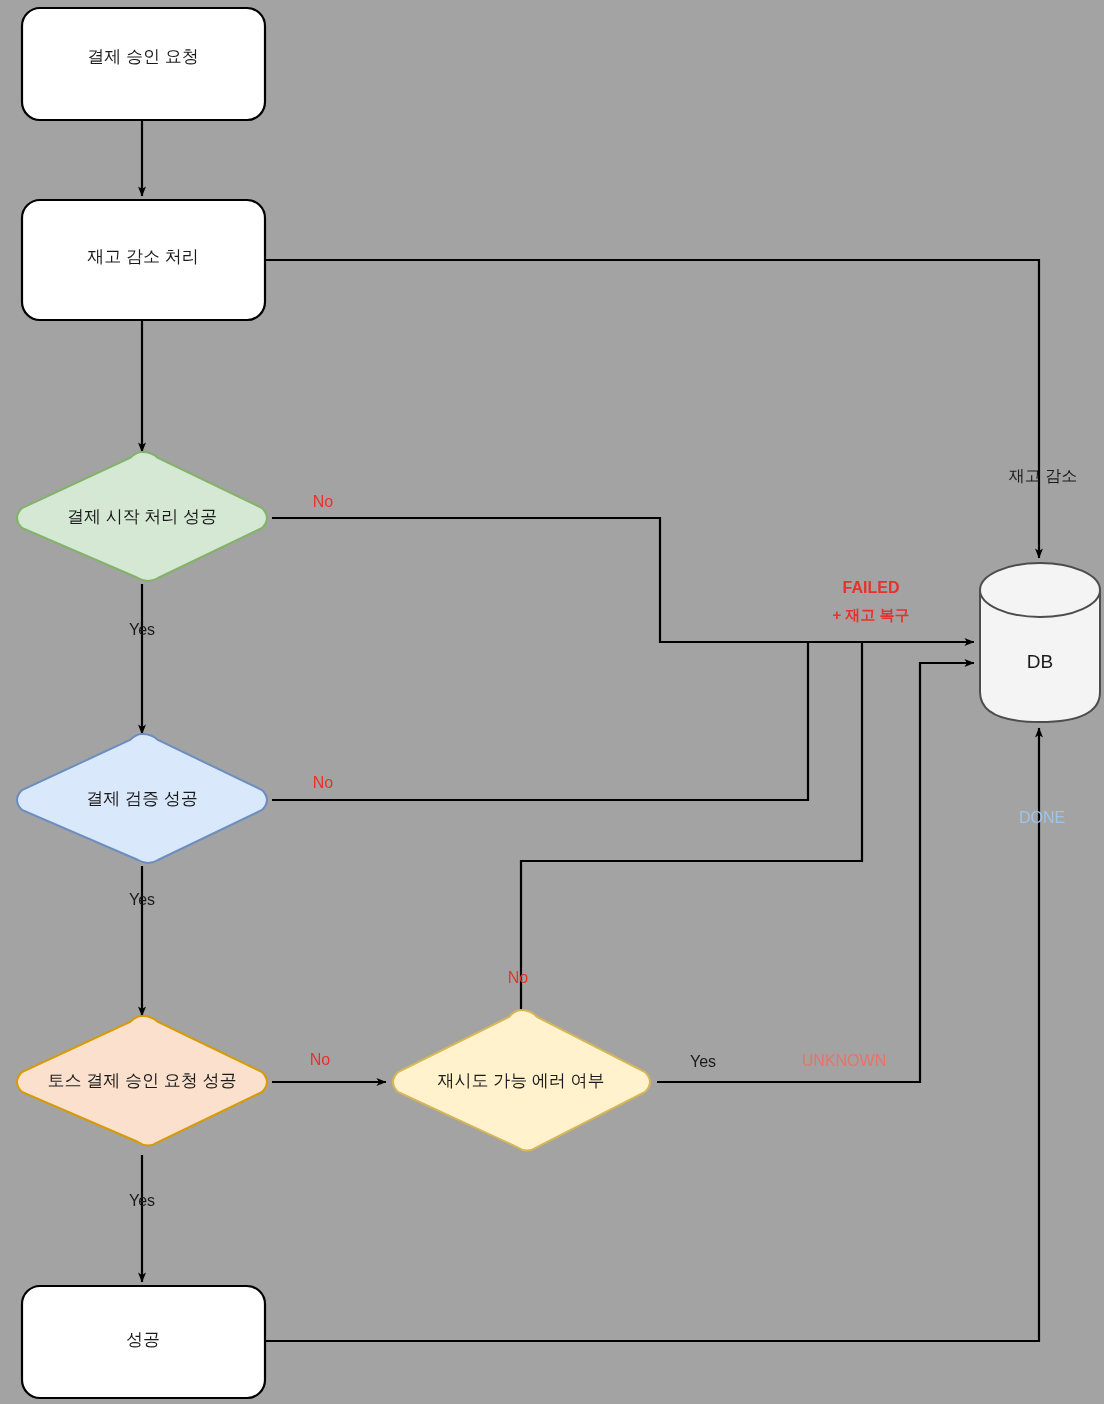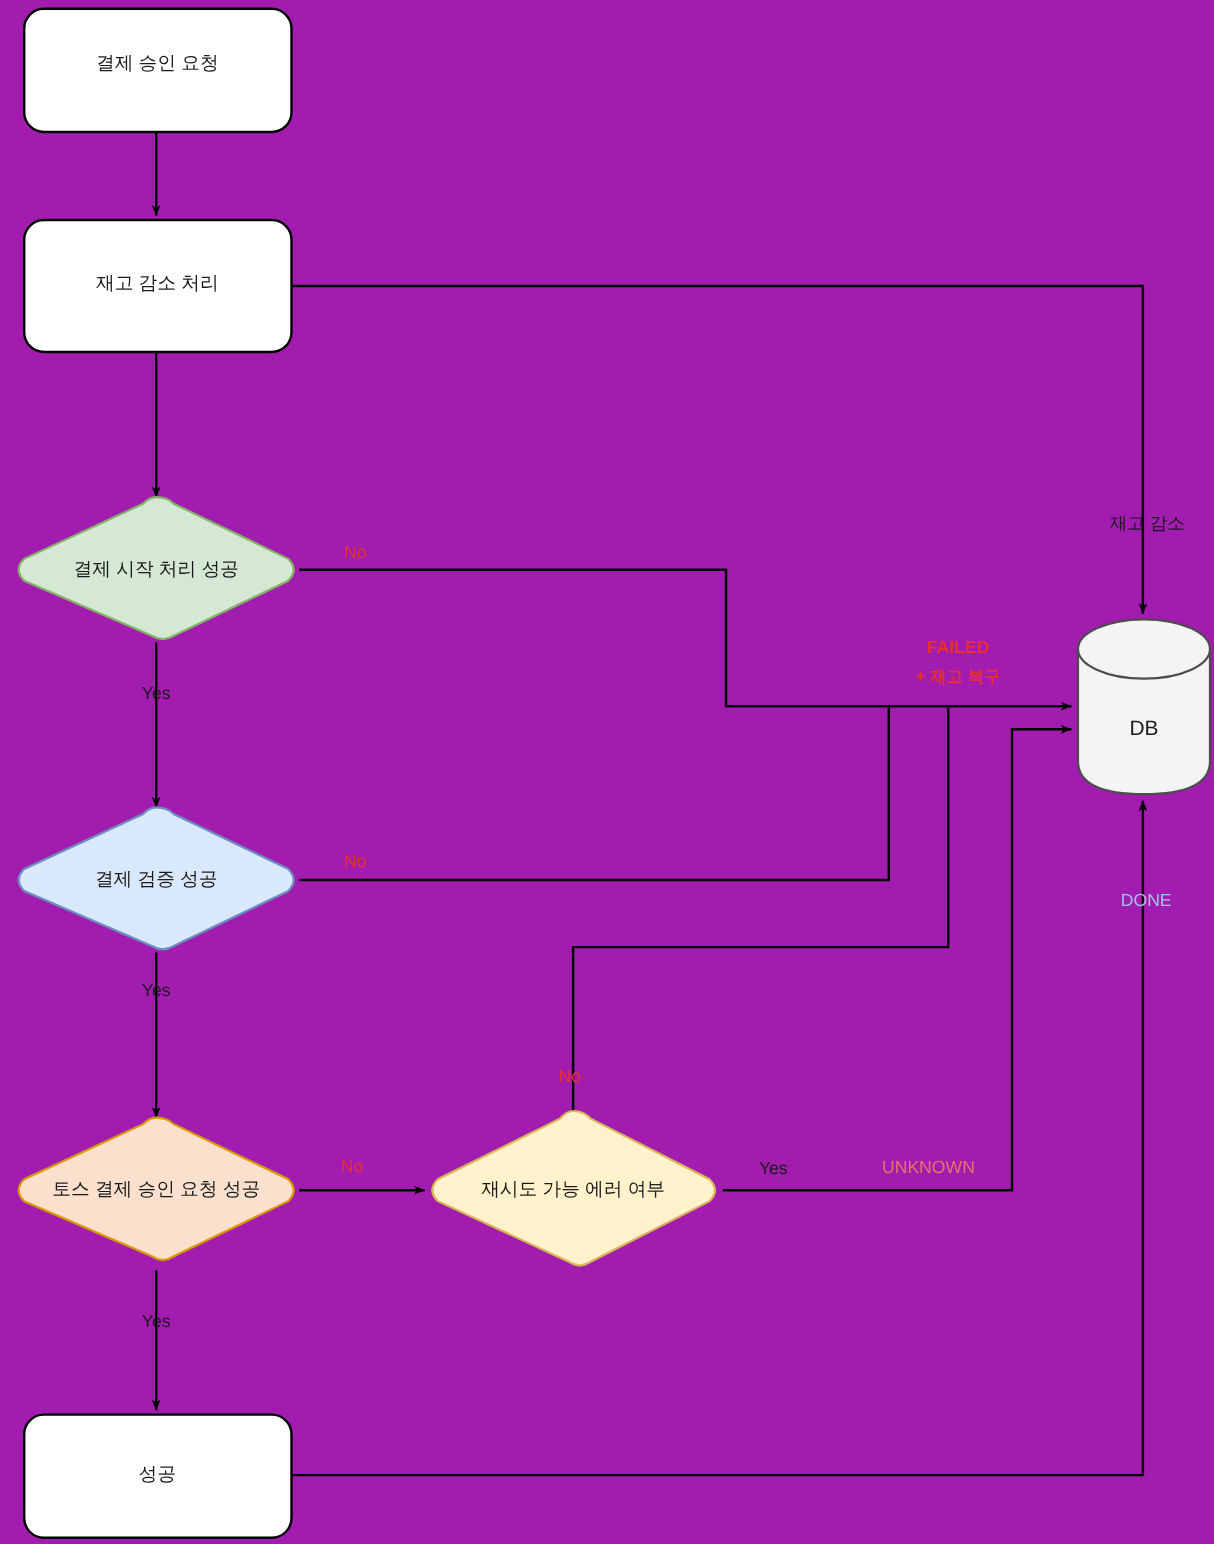--- a/index.html
+++ b/index.html
@@ -8,21 +8,21 @@
     padding: 0;
     background: #ffffff;
   }
   body {
     font-family: "Liberation Sans", "DejaVu Sans", sans-serif;
   }
   #canvas {
     position: relative;
     width: 1104px;
     height: 1404px;
-    background: #a21caf;
+    background: #a3a3a3;
     overflow: hidden;
   }
   #diagram-svg {
     position: absolute;
     left: 0;
     top: 0;
     width: 1104px;
     height: 1404px;
   }
   .node-text {

